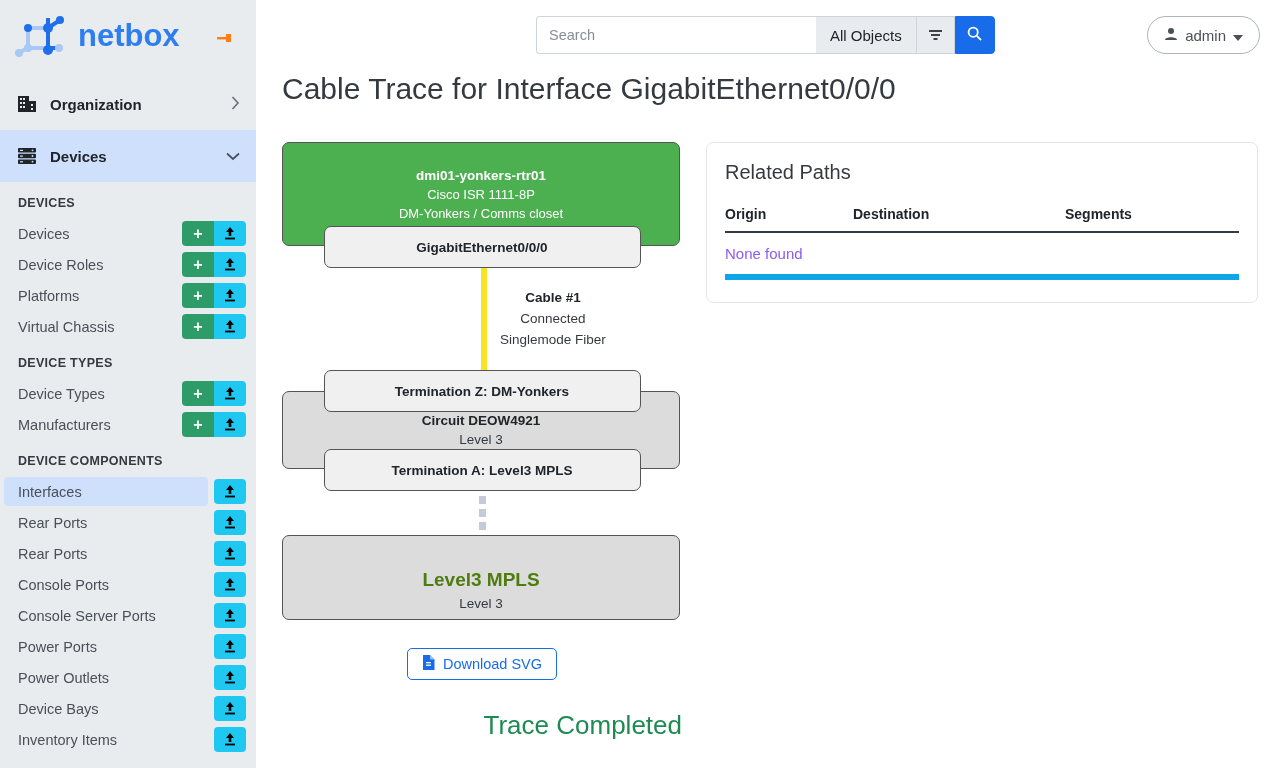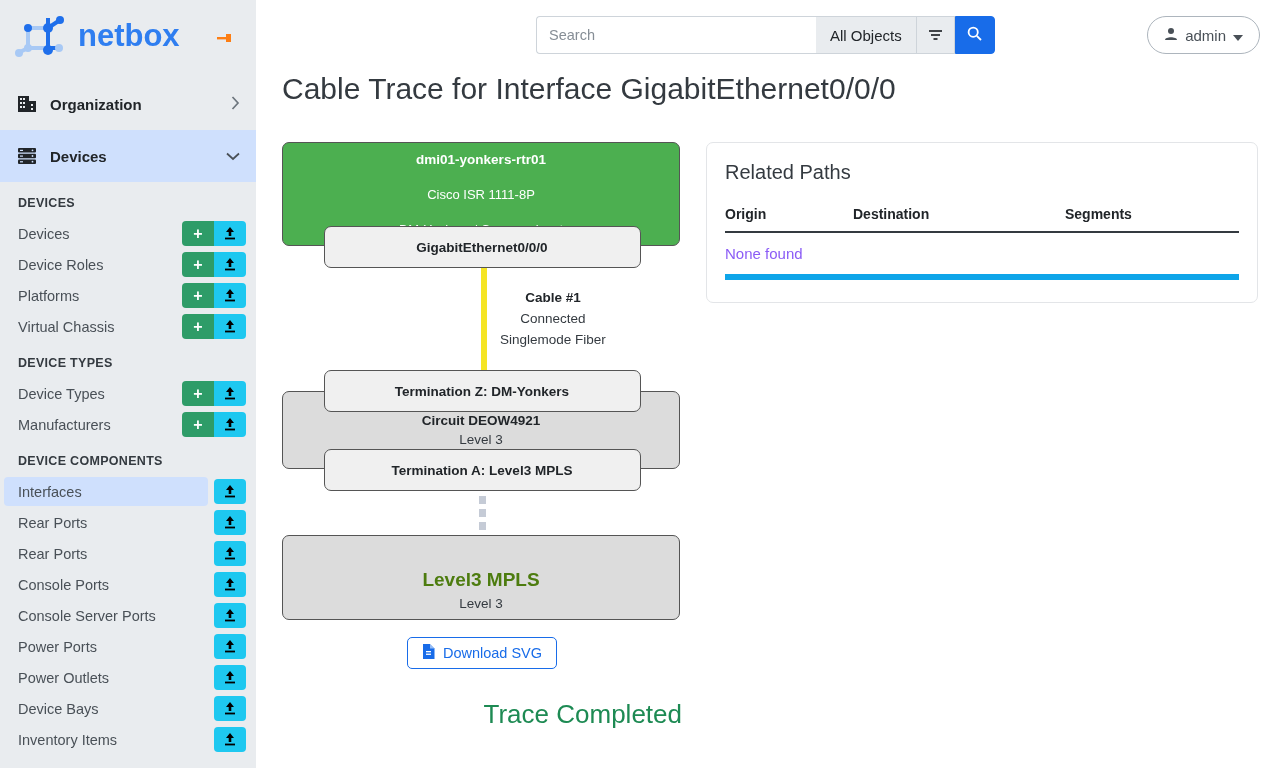--- a/index.html
+++ b/index.html
@@ -95,21 +95,21 @@
   .content { display: flex; padding: 0 18px 0 26px; margin-top: 36px; }
   .trace-col { width: 400px; flex: 0 0 400px; position: relative; }
   .paths-col { flex: 1; padding-left: 24px; padding-right: 4px; }
 
   
   .node {
     border: 1px solid #555; border-radius: 7px;
     display: flex; flex-direction: column; align-items: center; justify-content: center;
     text-align: center; position: relative;
   }
-  .node-device { background: #4caf50; height: 104px; width: 398px; color: #fff; gap: 20px; }
+  .node-device { background: #4caf50; height: 104px; width: 398px; color: #fff; gap: 4px; }
   .node-device .t1 { font-size: 13.5px; font-weight: bold; }
   .node-device .t2, .node-device .t3 { font-size: 13px; }
 
   .node-term {
     background: #f0f0f0; width: 317px; height: 42px; margin: 0 auto;
     font-size: 13.5px; font-weight: bold; color: #212529;
     position: relative; z-index: 3;
   }
   .overlap-up { margin-top: -20px; }
 
@@ -128,21 +128,21 @@
   .node-circuit .t1 { font-size: 13.5px; font-weight: bold; color: #212529; }
   .node-circuit .t2 { font-size: 13.5px; color: #343a40; }
 
   .dots { height: 44px; display: flex; flex-direction: column; align-items: center; justify-content: center; gap: 5px; }
   .dots i { display: block; width: 7px; height: 8px; background: #c5cbd6; }
 
   .node-provider { background: #dcdcdc; width: 398px; height: 85px; gap: 5px; }
   .node-provider .t1 { font-size: 19px; font-weight: bold; color: #4d7c0f; margin-top: 24px; }
   .node-provider .t2 { font-size: 13.5px; color: #343a40; }
 
-  .dl-wrap { display: flex; justify-content: center; margin-top: 17px; }
+  .dl-wrap { display: flex; justify-content: center; margin-top: 28px; }
   .dl-btn {
     border: 1px solid #186ce9; color: #186ce9; background: #fff; border-radius: 5px;
     height: 32px; display: flex; align-items: center; gap: 8px; padding: 0 14px;
     font-size: 14.5px; cursor: pointer; font-family: "Liberation Sans", sans-serif;
   }
   .trace-done { text-align: right; font-size: 26px; color: #1d8a53; margin-top: 30px; }
 
   
   .card { border: 1px solid #e3e5e8; border-radius: 7px; background: #fff; padding: 18px 18px 22px 18px; }
   .card-title { font-size: 20px; color: #343a40; margin-bottom: 22px; }

